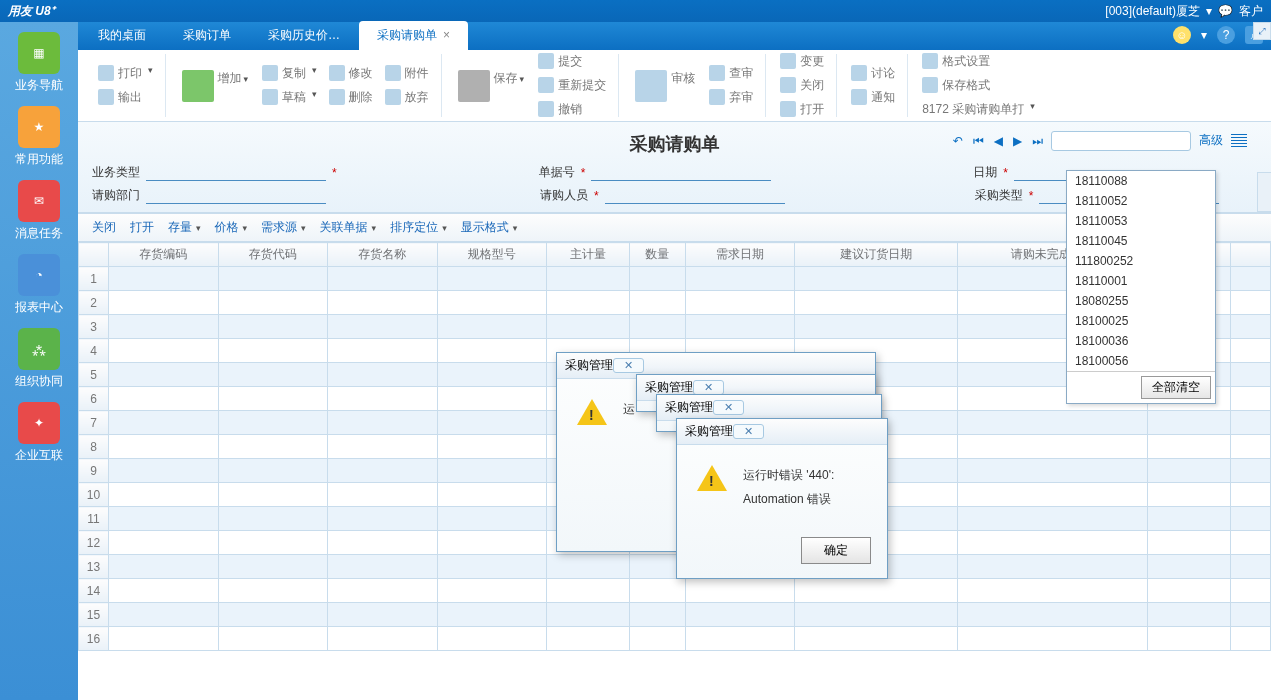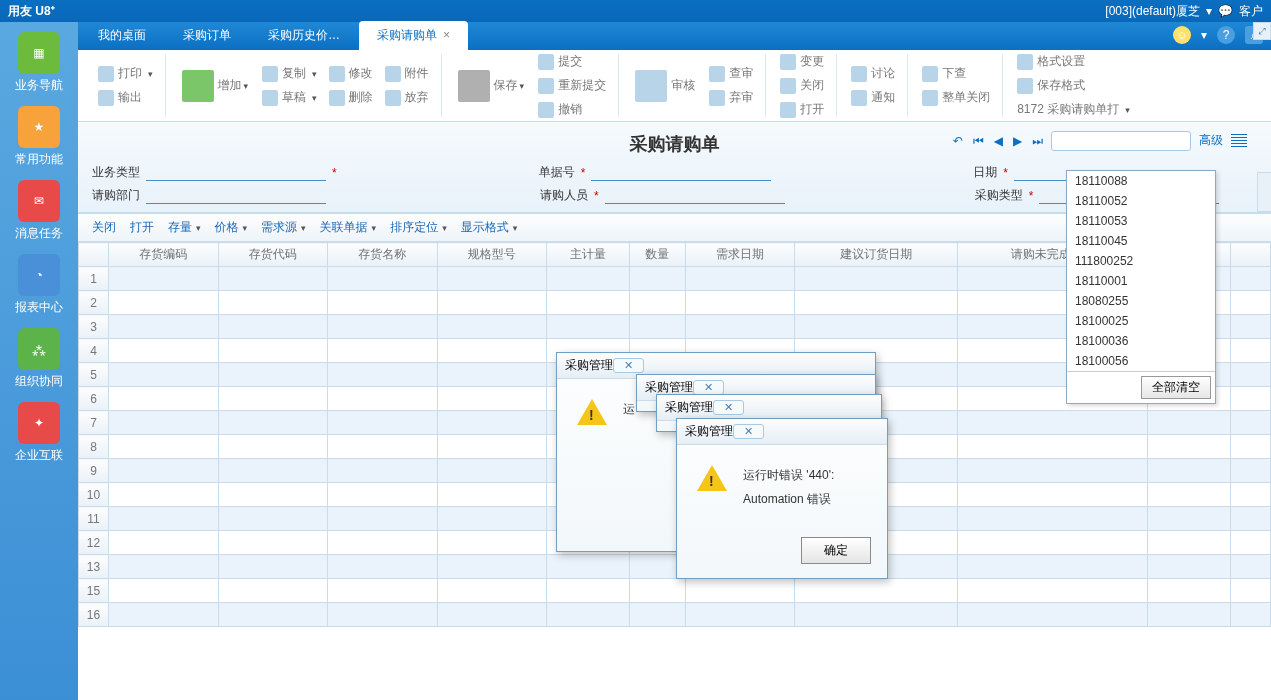--- a/index.html
+++ b/index.html
@@ -1,18 +1,18 @@
 <!DOCTYPE html>
 <html><head>
 <meta charset="utf-8">
 <style>
 *{box-sizing:border-box;margin:0;padding:0;font-family:"Microsoft YaHei","SimSun",sans-serif;font-size:12px}
 body{background:#fff;overflow:hidden;width:1271px;height:700px;position:relative}
 .titlebar{height:22px;background:linear-gradient(#0a6fc2,#0967b8);color:#fff;display:flex;align-items:center;padding:0 8px;justify-content:space-between}
-.titlebar .left{font-weight:bold;}
+.titlebar .left{font-weight:bold;font-style:italic}
 .titlebar .right{display:flex;align-items:center;gap:6px}
 .titlebar .right span{cursor:pointer}
 .main{display:flex;height:calc(100% - 22px)}
 .sidebar{width:78px;background:linear-gradient(#5aa8e0,#3b8fd5);padding-top:6px;display:flex;flex-direction:column;align-items:center;gap:4px}
 .side-item{width:60px;display:flex;flex-direction:column;align-items:center;color:#fff;padding:4px 0;cursor:pointer}
 .side-icon{width:42px;height:42px;border-radius:6px;display:flex;align-items:center;justify-content:center;margin-bottom:3px}
 .side-item:nth-child(1) .side-icon{background:#6cbb3c}
 .side-item:nth-child(2) .side-icon{background:#f7a23b}
 .side-item:nth-child(3) .side-icon{background:#e84a4a}
 .side-item:nth-child(4) .side-icon{background:#4a90d9}
@@ -20,21 +20,21 @@
 .side-item:nth-child(6) .side-icon{background:#e84a4a}
 .content{flex:1;background:#fff;display:flex;flex-direction:column;position:relative}
 .tabs{height:28px;background:linear-gradient(#1f88d6,#0c6fc2);display:flex;align-items:flex-end;padding-left:2px;position:relative}
 .tab{padding:6px 18px;color:#fff;background:transparent;cursor:pointer;border-radius:4px 4px 0 0;margin-right:1px;font-size:12px}
 .tab.active{background:#fff;color:#0c6fc2}
 .tab .close{margin-left:6px;color:#888}
 .tabs-right{position:absolute;right:8px;top:4px;display:flex;gap:10px;color:#fff;align-items:center}
 .smiley{width:18px;height:18px;border-radius:50%;background:#ffe16b;display:inline-flex;align-items:center;justify-content:center;font-size:11px}
 .toolbar{background:#fff;border-bottom:1px solid #c8dcec;display:flex;padding:4px 8px;gap:2px;height:72px}
 .tb-group{display:flex;align-items:center;border-right:1px solid #dce8f2;padding:0 6px}
-.tb-btn{display:flex;align-items:center;color:#777;padding:3px 6px;cursor:pointer;gap:4px}
+.tb-btn{display:flex;align-items:flex-start;color:#777;padding:3px 6px;cursor:pointer;gap:4px}
 .tb-btn.big{flex-direction:row;padding:4px 8px}
 .tb-icon{width:16px;height:16px;background:#b8d4e8;border-radius:2px;display:inline-block}
 .tb-icon.big{width:32px;height:32px}
 .tb-stack{display:flex;flex-direction:column;gap:1px}
 .tb-arrow{font-size:9px;color:#555;margin-left:2px}
 .doc-header{background:linear-gradient(#f5fafd,#e8f2fa);padding:8px 14px;border-bottom:1px solid #c8dcec;position:relative}
 .doc-title-row{display:flex;align-items:center;justify-content:center;position:relative;height:28px}
 .doc-title{font-size:18px;font-weight:bold;color:#333}
 .nav-icons{position:absolute;right:10px;top:0;display:flex;align-items:center;gap:6px}
 .nav-icons span{cursor:pointer;color:#0c6fc2;padding:2px}
@@ -235,32 +235,20 @@
           <div class="tb-btn">
               <span class="tb-icon"></span>
               <span>讨论</span>
             </div>
           <div class="tb-btn">
               <span class="tb-icon"></span>
               <span>通知</span>
             </div>
         </div>
       </div>
-      <div class="tb-group">
-        <div class="tb-stack">
-          <div class="tb-btn">
-              <span class="tb-icon"></span>
-              <span>下查</span>
-            </div>
-          <div class="tb-btn">
-              <span class="tb-icon"></span>
-              <span>整单关闭</span>
-            </div>
-        </div>
-      </div>
       <div class="tb-group" style="border-right:none">
         <div class="tb-stack">
           <div class="tb-btn">
               <span class="tb-icon"></span>
               <span>格式设置</span>
             </div>
           <div class="tb-btn">
               <span class="tb-icon"></span>
               <span>保存格式</span>
             </div>
@@ -544,20 +532,34 @@
               <td></td>
               <td></td>
               <td></td>
               <td></td>
               <td></td>
               <td></td>
               <td></td>
               <td></td>
             </tr>
             <tr>
+              <td class="rownum">14</td>
+              <td></td>
+              <td></td>
+              <td></td>
+              <td></td>
+              <td></td>
+              <td></td>
+              <td></td>
+              <td></td>
+              <td></td>
+              <td></td>
+              <td></td>
+            </tr>
+            <tr>
               <td class="rownum">15</td>
               <td></td>
               <td></td>
               <td></td>
               <td></td>
               <td></td>
               <td></td>
               <td></td>
               <td></td>
               <td></td>

